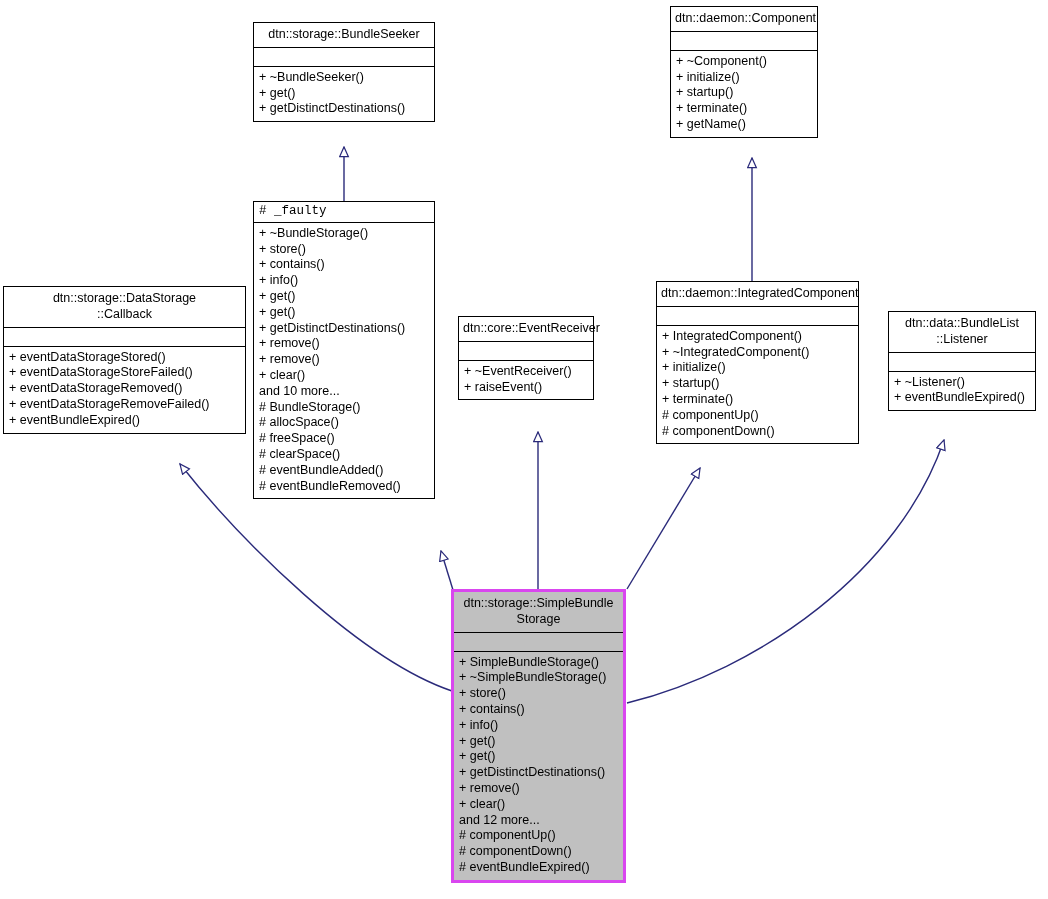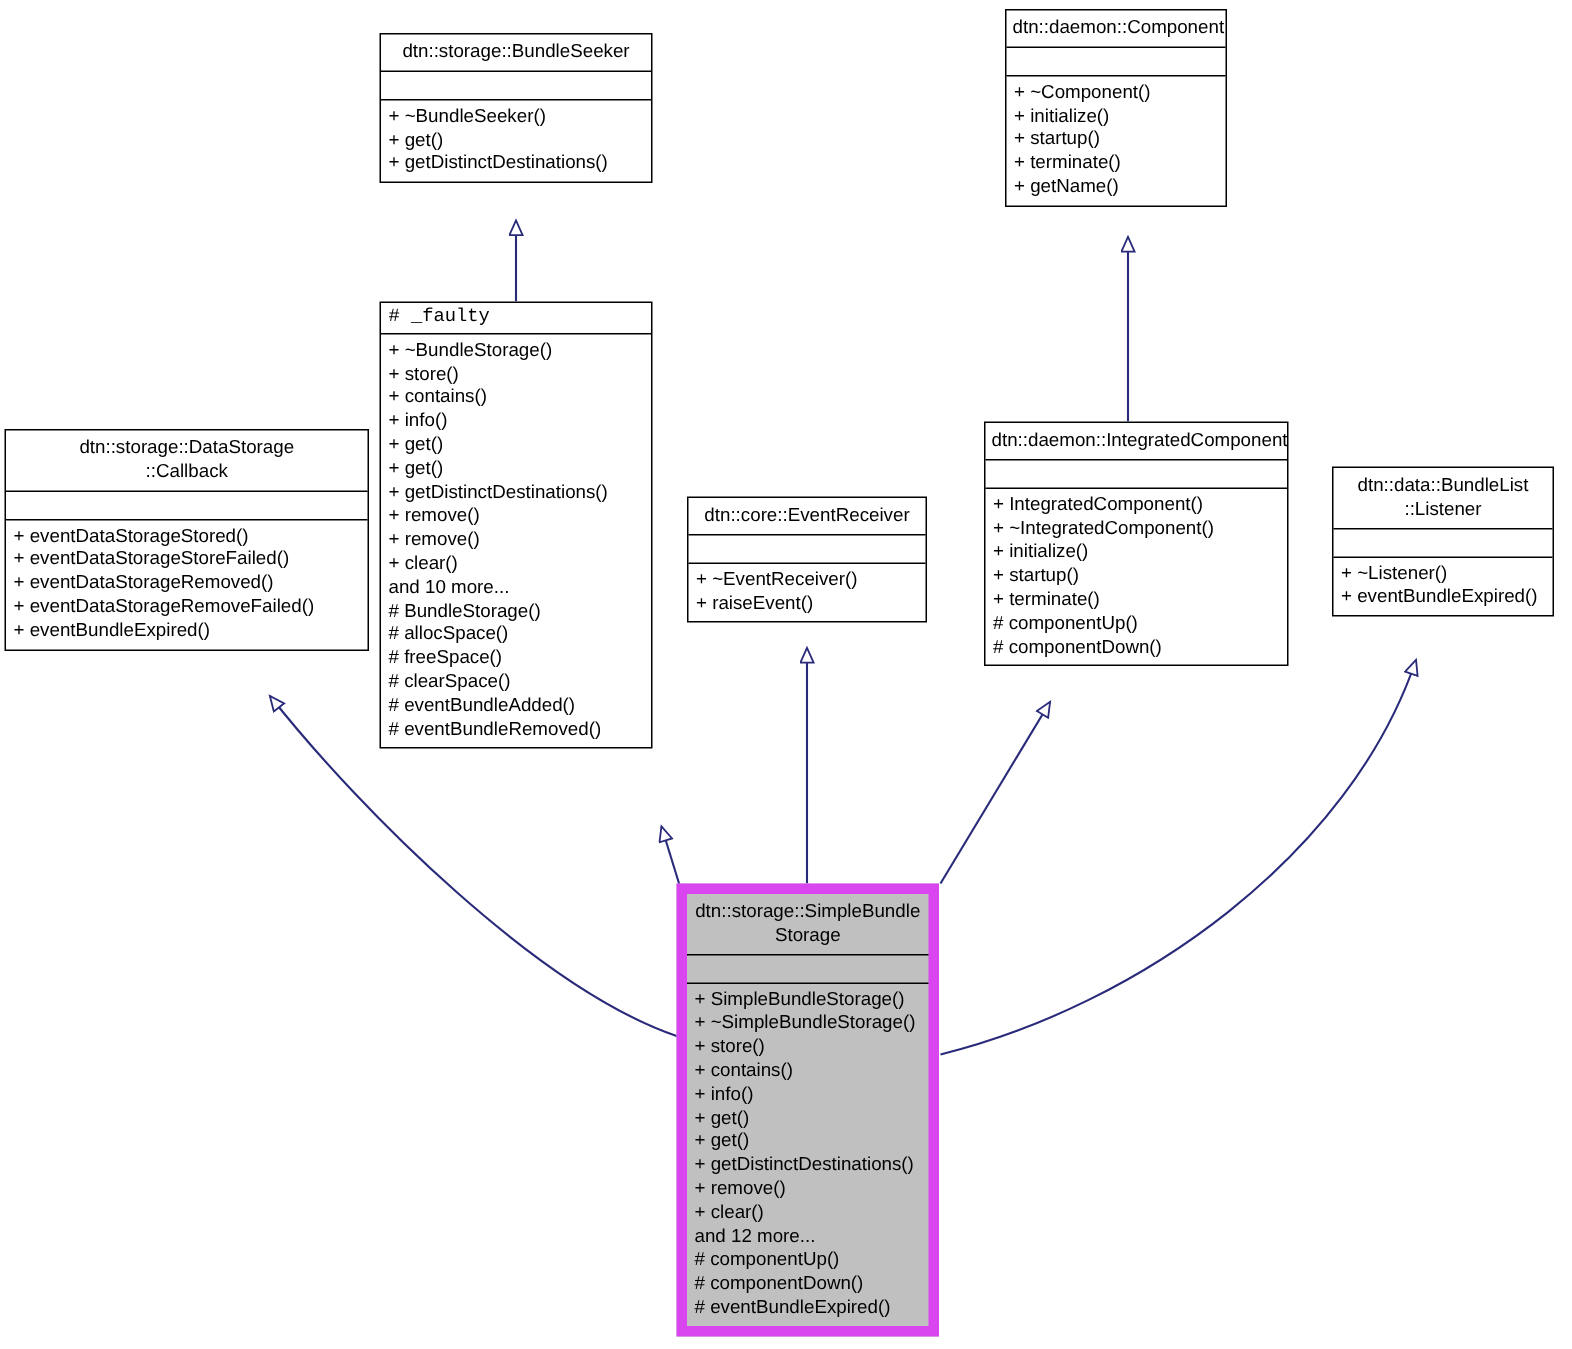--- a/index.html
+++ b/index.html
@@ -30,21 +30,21 @@
     box-sizing: border-box;
     border: 1px solid #000000;
     background: #ffffff;
     font-size: 12.5px;
     line-height: 15.8px;
     color: #000000;
     z-index: 5;
   }
   .uml-class.highlighted {
     background: #c0c0c0;
-    border: 7px solid #d946ef;
+    border: 3px solid #d946ef;
   }
   .uml-title {
     text-align: center;
     padding: 4px 4px 4px 4px;
     border-bottom: 1px solid #000000;
     white-space: pre-line;
   }
   .uml-attrs {
     border-bottom: 1px solid #000000;
     padding: 2px 5px 2px 5px;
@@ -156,21 +156,21 @@
     <div class="uml-attrs empty-compartment"></div>
     <div class="uml-ops">
       <div class="uml-row">+ eventDataStorageStored()</div>
       <div class="uml-row">+ eventDataStorageStoreFailed()</div>
       <div class="uml-row">+ eventDataStorageRemoved()</div>
       <div class="uml-row">+ eventDataStorageRemoveFailed()</div>
       <div class="uml-row">+ eventBundleExpired()</div>
     </div>
   </div>
 
-  <div class="uml-class" style="left:458px; top:331px; width:160px;">
+  <div class="uml-class" style="left:458px; top:316px; width:136px;">
     <div class="uml-title">dtn::core::EventReceiver</div>
     <div class="uml-attrs empty-compartment"></div>
     <div class="uml-ops">
       <div class="uml-row">+ ~EventReceiver()</div>
       <div class="uml-row">+ raiseEvent()</div>
     </div>
   </div>
 
   <div class="uml-class" style="left:640px; top:281px; width:203px;margin-left:16px;">
     <div class="uml-title">dtn::daemon::IntegratedComponent</div>

